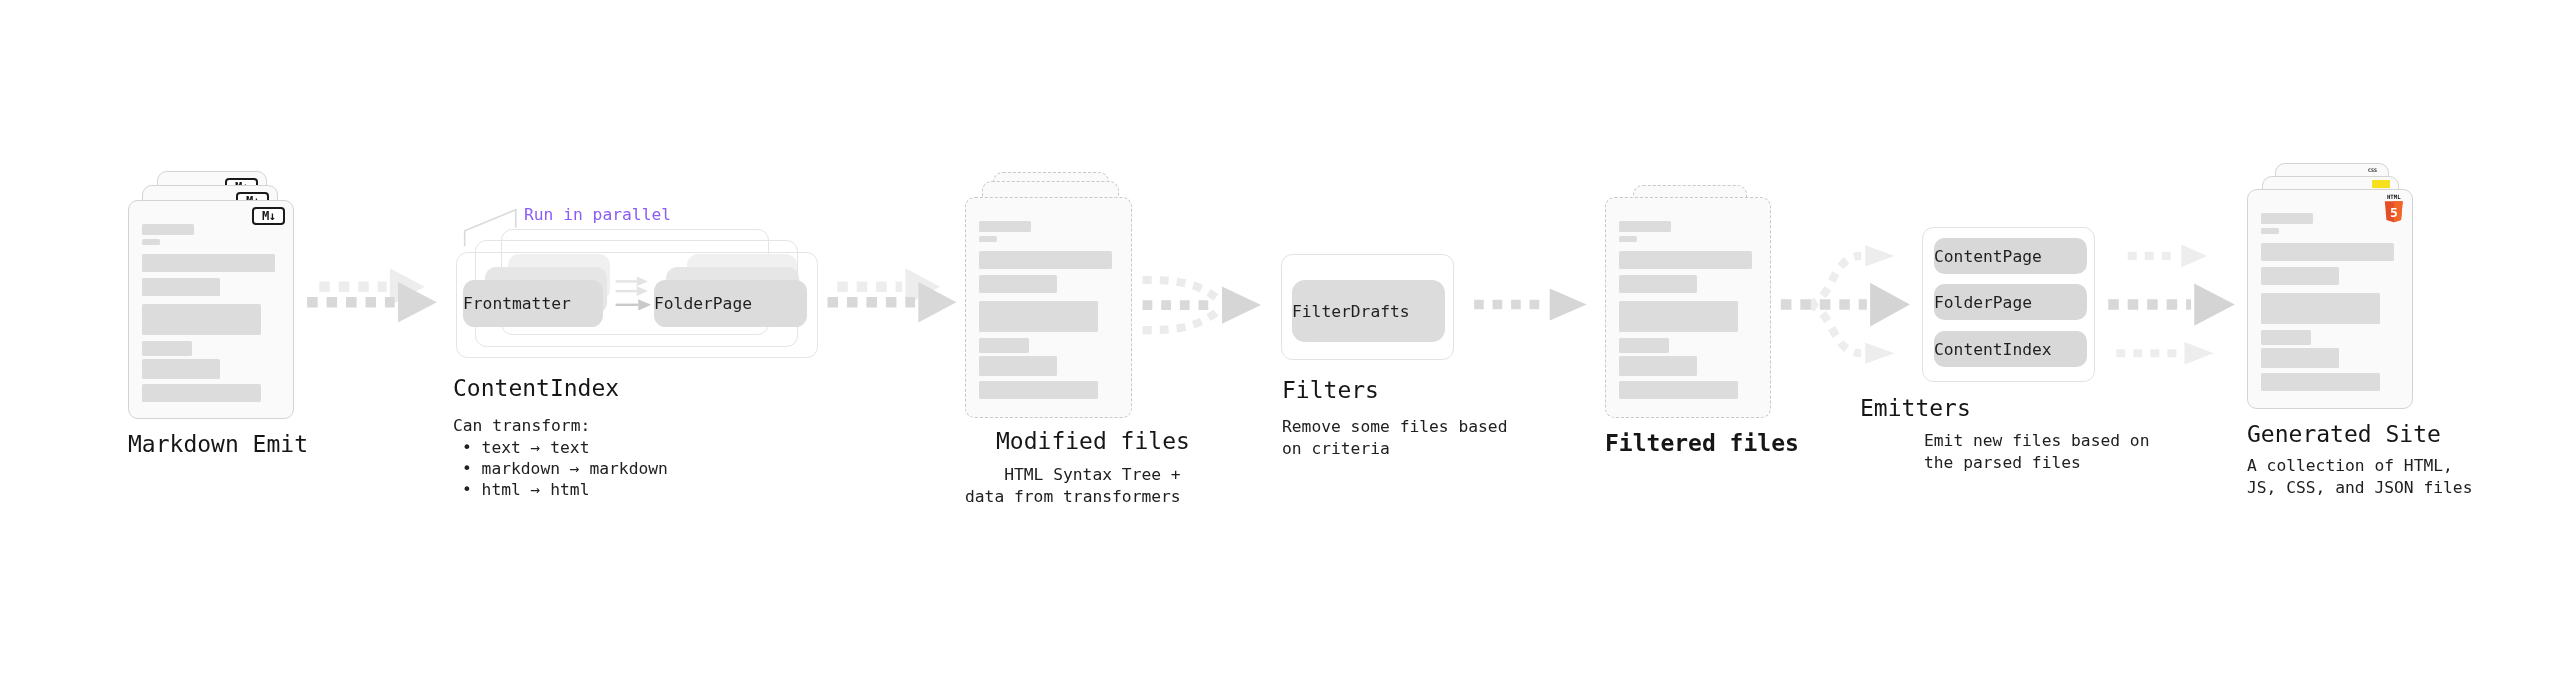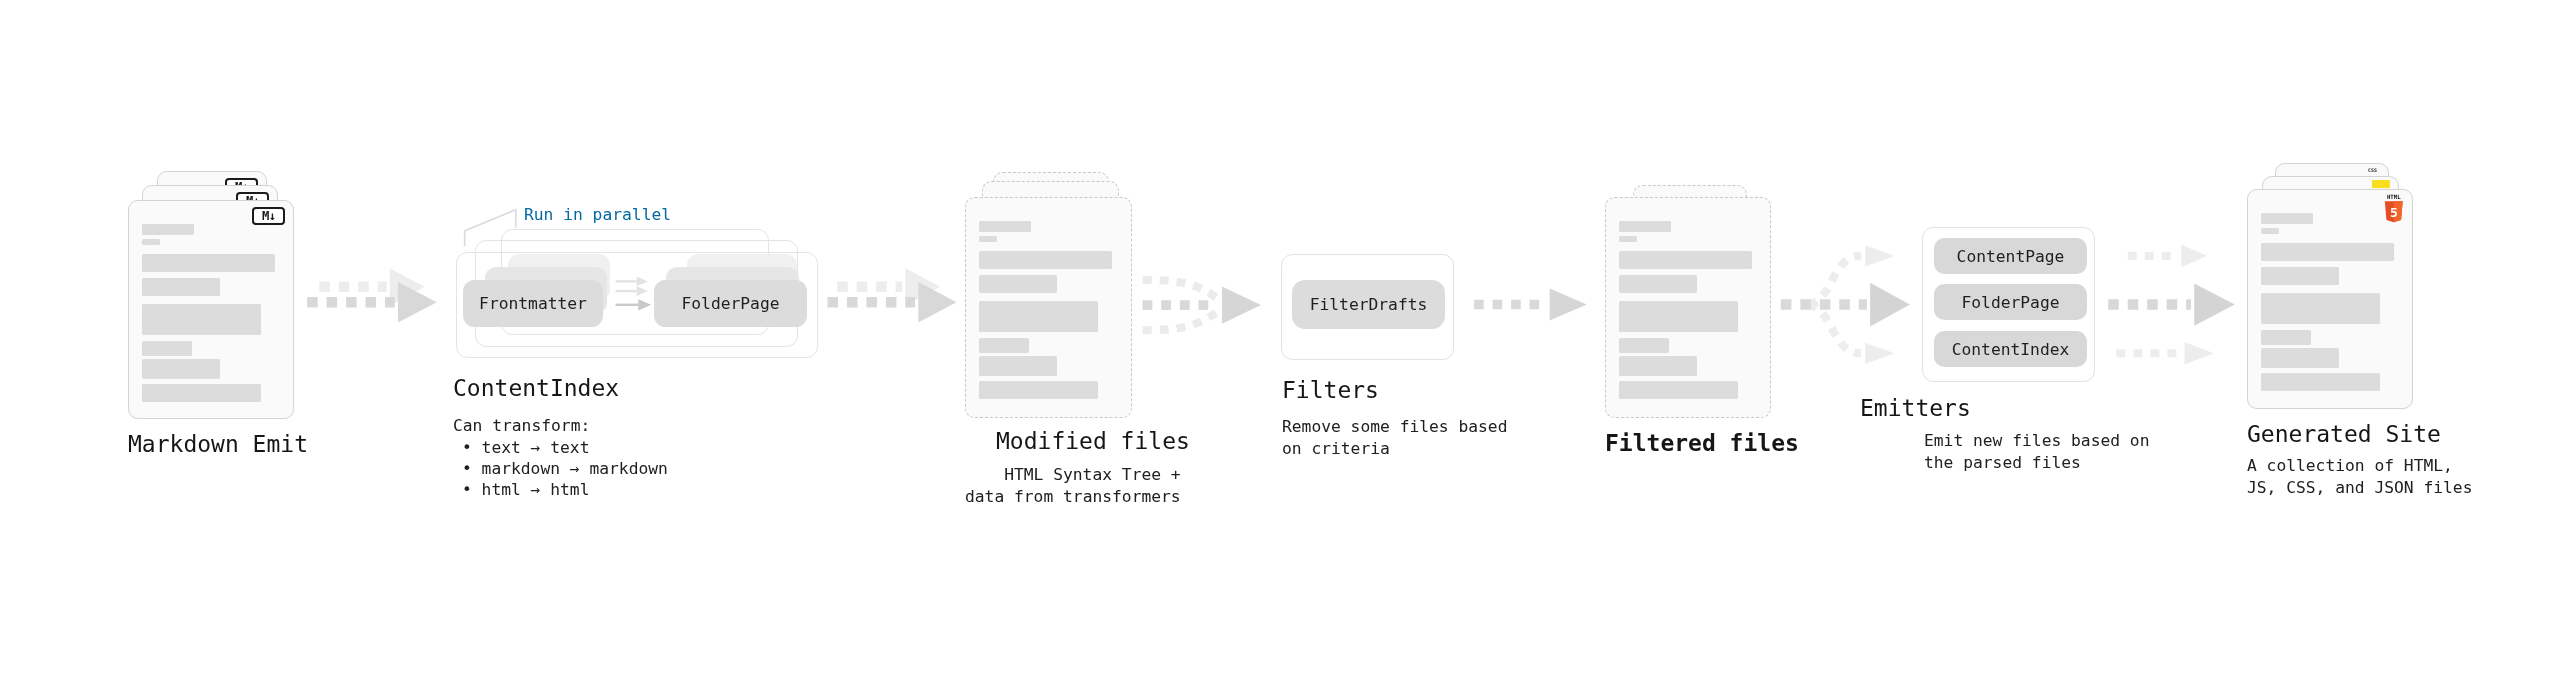--- a/index.html
+++ b/index.html
@@ -14,25 +14,25 @@
     border-radius:4.1px;display:flex;align-items:center;justify-content:center;font-weight:bold;font-size:12.2px;
     color:#1a1a1a;box-sizing:border-box;letter-spacing:-0.8px;}
   
   .css-badge{position:absolute;top:1.6px;right:6.5px;width:18px;text-align:center;line-height:4.1px;}
   .css-badge span{font-size:4.9px;font-weight:bold;color:#111;letter-spacing:0;}
   .js-badge{position:absolute;top:3.3px;right:8.1px;width:18px;height:8.1px;}
   .html5-badge{position:absolute;top:3.3px;right:9px;width:19.5px;height:31px;}
   
   .label{position:absolute;font-size:23px;font-weight:500;color:#161616;white-space:pre;}
   .desc{position:absolute;font-size:16.3px;line-height:22px;color:#202020;white-space:pre-line;}
-  .annotation{position:absolute;font-size:16.3px;color:#0369a1;white-space:pre;}
+  .annotation{position:absolute;font-size:16.3px;color:#8b5cf6;white-space:pre;}
   
   .container-box{position:absolute;border:1.6px solid #e4e4e4;border-radius:11.4px;box-sizing:border-box;}
   .white-box{position:absolute;border:1.6px solid #e2e2e2;border-radius:11.4px;background:#fff;box-sizing:border-box;}
-  .pill{position:absolute;background:#dcdcdc;border-radius:11.4px;display:flex;align-items:center;justify-content:center;
+  .pill{position:absolute;background:#dcdcdc;border-radius:11.4px;display:flex;align-items:center;
     font-size:16.3px;color:#1f1f1f;box-sizing:border-box;}
   .pill.ghost1{background:#e6e6e6;}
   .pill.ghost2{background:#f0f0f0;}
   .pill.em{background:#d8d8d8;border-radius:10.6px;}
   svg{position:absolute;overflow:visible;}
   svg text{font-family:"DejaVu Sans Mono","Liberation Mono",monospace;}
 </style>
 </head>
 <body>
 
@@ -137,21 +137,21 @@
 
   <svg style="left:1136px;top:267px;" width="138" height="77" viewBox="0 0 170 95">
     <path d="M 8,16 C 55,16 75,20 102,40" stroke="#ebebeb" stroke-width="10" stroke-dasharray="11 10" fill="none"></path>
     <path d="M 8,78 C 55,78 75,74 102,54" stroke="#ebebeb" stroke-width="10" stroke-dasharray="11 10" fill="none"></path>
     <line x1="8" y1="47" x2="100" y2="47" stroke="#d9d9d9" stroke-width="12" stroke-dasharray="12 11"></line>
     <polygon points="106,24 154,47 106,70" fill="#d6d6d6"></polygon>
   </svg>
 
   <div>
     <div class="white-box" style="left:1281px;top:254px;width:173px;height:106px;"></div>
-    <div class="pill" style="left:1292px;top:280px;width:153px;height:49px;border-radius:13px;">
+    <div class="pill" style="left:1292px;top:280px;width:153px;height:62px;border-radius:13px;">
         <span>FilterDrafts</span>
       </div>
     <div class="label" style="left:1282px;top:377px;">Filters</div>
     <div class="desc" style="left:1282px;top:416px;">Remove some files based
 on criteria</div>
   </div>
 
   <svg style="left:1467px;top:286px;" width="130" height="37" viewBox="0 0 160 46">
     <line x1="8" y1="23" x2="98" y2="23" stroke="#d9d9d9" stroke-width="12" stroke-dasharray="12 11"></line>
     <polygon points="102,3 148,23 102,43" fill="#d6d6d6"></polygon>

